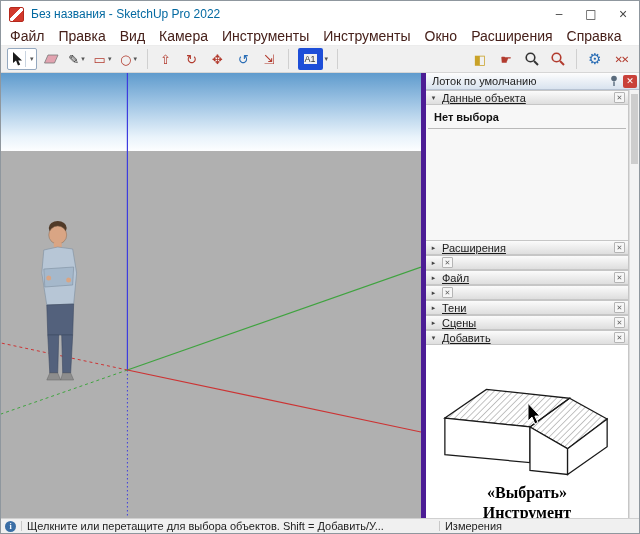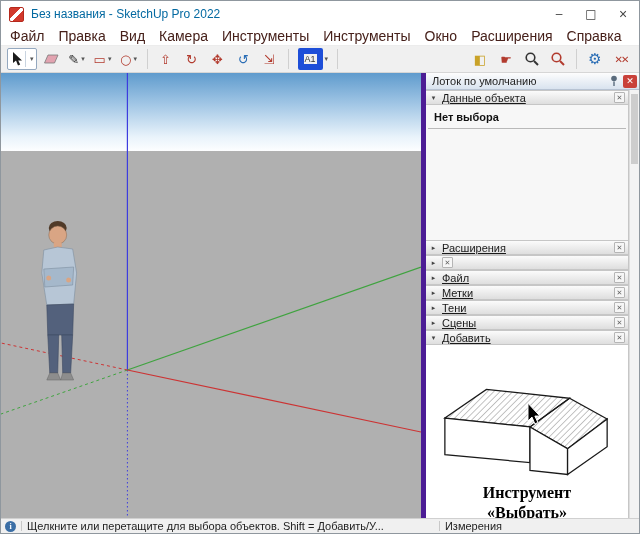--- a/index.html
+++ b/index.html
@@ -260,21 +260,20 @@
           <span class="sec-arrow glyph">▸</span>
           <span class="sec-close glyph">✕</span>
         </div>
         <div class="sec-header">
           <span class="sec-arrow glyph">▸</span>
           <span class="sec-label">Файл</span>
           <span class="sec-close glyph">✕</span>
         </div>
         <div class="sec-header">
           <span class="sec-arrow glyph">▸</span>
-          <span class="sec-label">Метки</span>
           <span class="sec-close glyph">✕</span>
         </div>
         <div class="sec-header">
           <span class="sec-arrow glyph">▸</span>
           <span class="sec-label">Тени</span>
           <span class="sec-close glyph">✕</span>
         </div>
         <div class="sec-header">
           <span class="sec-arrow glyph">▸</span>
           <span class="sec-label">Сцены</span>
@@ -293,22 +292,22 @@
                 <line x1="0" y1="0" x2="0" y2="4.5" stroke="#6a6a6a" stroke-width="0.8"></line>
               </pattern>
             </defs>
             <path d="M12,55 L54,26 L138,35 L98,64 Z" fill="url(#hatch)" stroke="#1a1a1a" stroke-width="1.3"></path>
             <path d="M98,64 L138,35 L176,56 L136,86 Z" fill="url(#hatch)" stroke="#1a1a1a" stroke-width="1.3"></path>
             <path d="M12,55 L98,64 L98,100 L12,92 Z" fill="#ffffff" stroke="#1a1a1a" stroke-width="1.3"></path>
             <path d="M98,64 L136,86 L136,112 L98,108 Z" fill="#ffffff" stroke="#1a1a1a" stroke-width="1.3"></path>
             <path d="M136,86 L176,56 L176,84 L136,112 Z" fill="#ffffff" stroke="#1a1a1a" stroke-width="1.3"></path>
             <polygon points="96,40 96,58 100,54 103,61 106,59.5 103,53 108,53" fill="#000" stroke="#fff" stroke-width="1"></polygon>
           </svg>
+          <div class="instructor-title">«Выбрать»</div>
           <div class="instructor-title">Инструмент</div>
-          <div class="instructor-title">«Выбрать»</div>
         </div>
       </div>
 
       <div class="tray-scrollbar">
         <div class="tray-thumb"></div>
       </div>
     </div>
   </div>
 
   <div class="statusbar">

